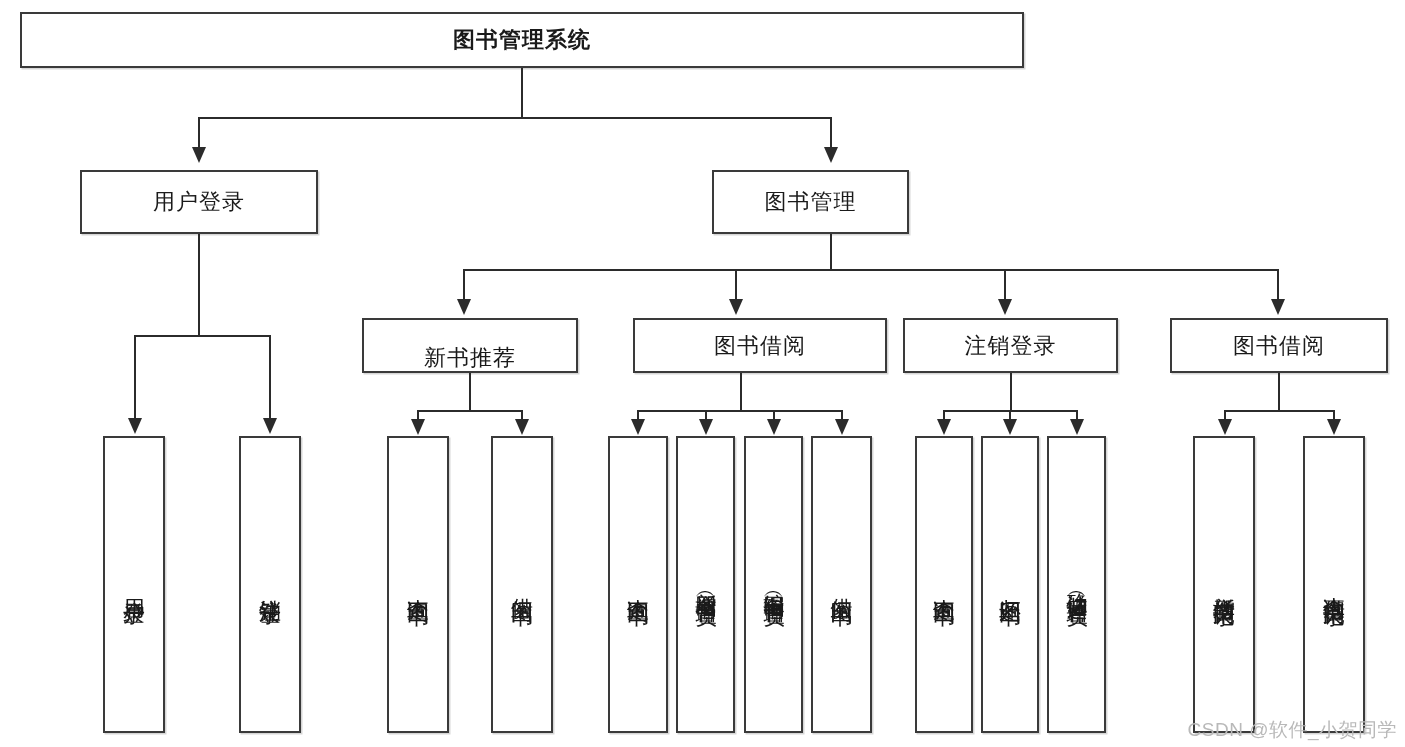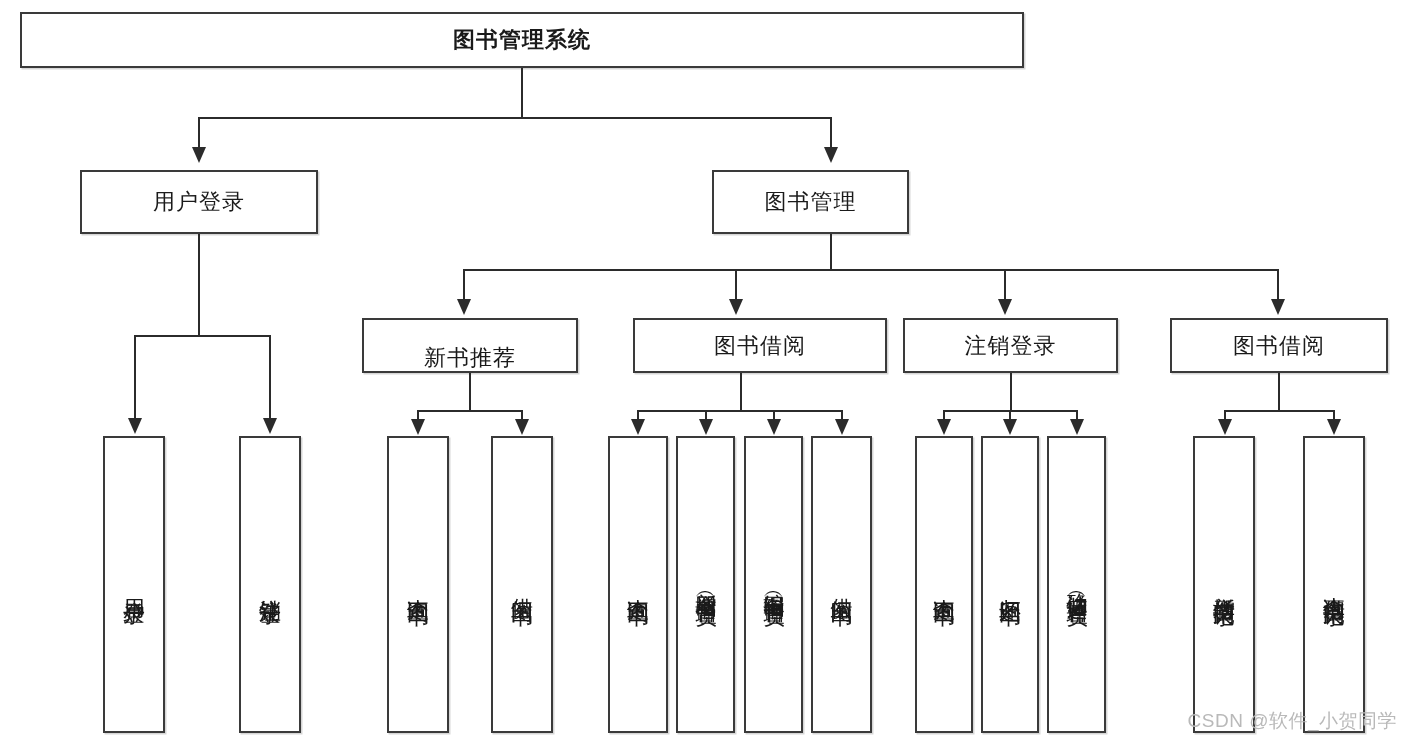--- a/index.html
+++ b/index.html
@@ -71,21 +71,21 @@
     height: 0;
     border-left: 7px solid transparent;
     border-right: 7px solid transparent;
     border-top: 16px solid #2b2b2b;
   }
 
   
   #watermark {
     position: absolute;
     right: 8px;
-    bottom: 13px;
+    bottom: 4px;
     font-size: 19px;
     color: #b9b9b9;
     letter-spacing: 0.5px;
     white-space: nowrap;
     user-select: none;
   }
 </style>
 </head>
 <body>
 

